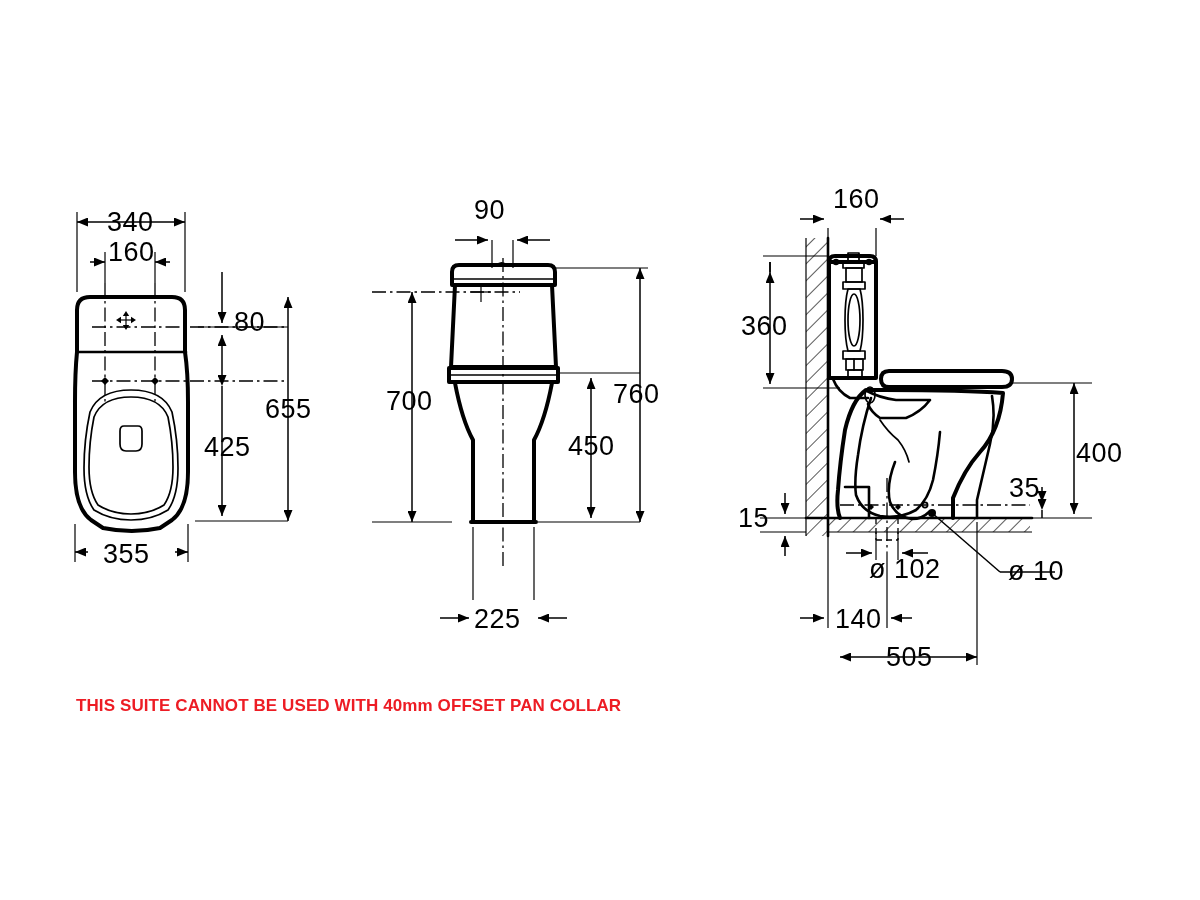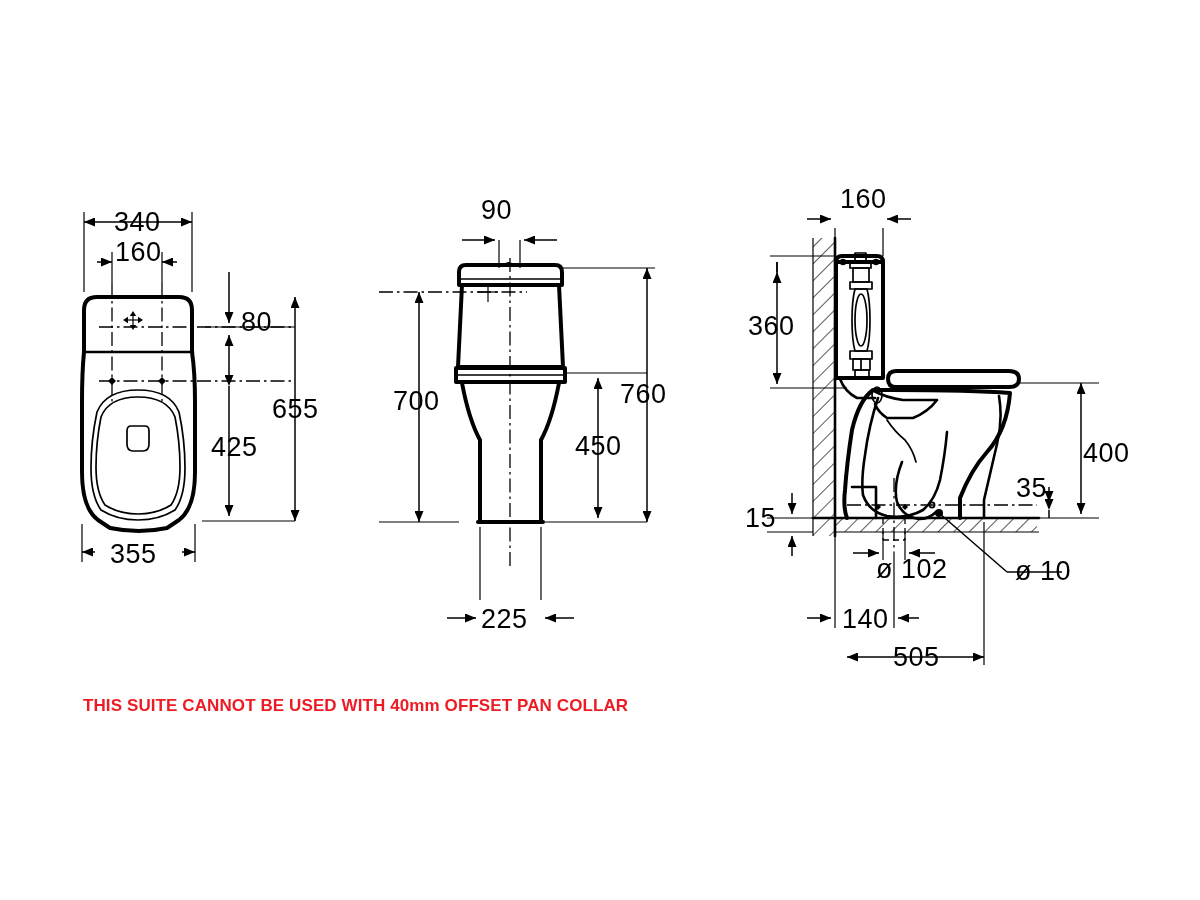--- a/index.html
+++ b/index.html
@@ -13,21 +13,20 @@
     height: 900px;
     font-family: "Liberation Sans", sans-serif;
     position: relative;
     overflow: hidden;
   }
   #drawing-root {
     position: absolute;
     left: 0; top: 0;
     width: 1016px;
     height: 900px;
-    margin-left: 7px;
   }
   svg.drawing {
     display: block;
     width: 1200px;
     height: 900px;
   }
   .dim-text {
     font-family: "Liberation Sans", sans-serif;
     font-size: 27px;
     fill: #000000;

